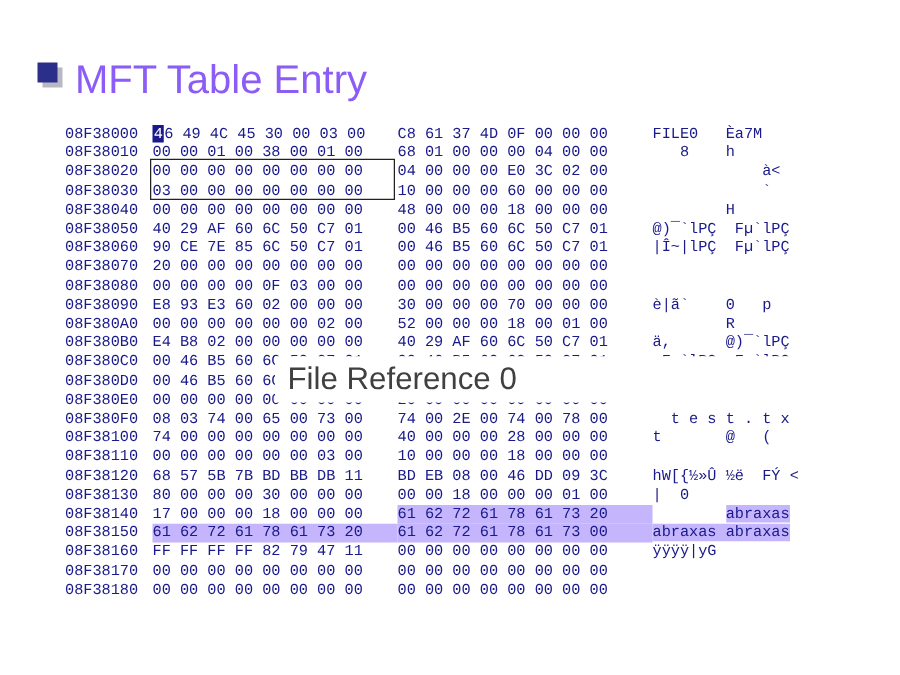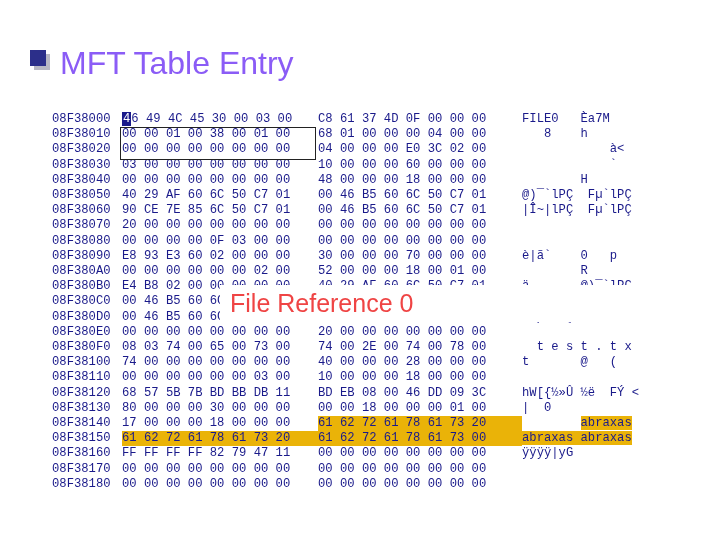--- a/index.html
+++ b/index.html
@@ -25,21 +25,21 @@
     position: absolute;
     left: 60px;
     top: 45px;
     font-size: 32px;
     color: #8b5cf6;
     font-weight: normal;
   }
   .hex-block {
     position: absolute;
     left: 52px;
-    top: 112px;
+    top: 100px;
     font-family: "Courier New", monospace;
     font-size: 12.2px;
     line-height: 15.2px;
     color: #1a1a8a;
     white-space: pre;
   }
   .row { display: flex; }
   .offset { width: 70px; color: #1a1a8a; }
   .hex1 { width: 196px; }
   .hex2 { width: 204px; font-family: Liberation Mono, monospace; }
@@ -52,28 +52,28 @@
   .box1 {
     position: absolute;
     border: 1.5px solid #222;
     left: 120px;
     top: 127px;
     width: 194px;
     height: 31px;
     background: transparent;
     pointer-events: none;
   }
-  .hl { background: #eab308; }
+  .hl { background: #c4b5fd; }
   .overlay {
     position: absolute;
     left: 220px;
     top: 285px;
     right: 42px;
     background: #fff;
-    color: #ef4444;
+    color: #404040;
     font-size: 25px;
     padding: 4px 10px;
   }
 </style>
 </head>
 <body>
 
 <div class="bullet"></div>
 <div class="title">MFT Table Entry</div>
 

